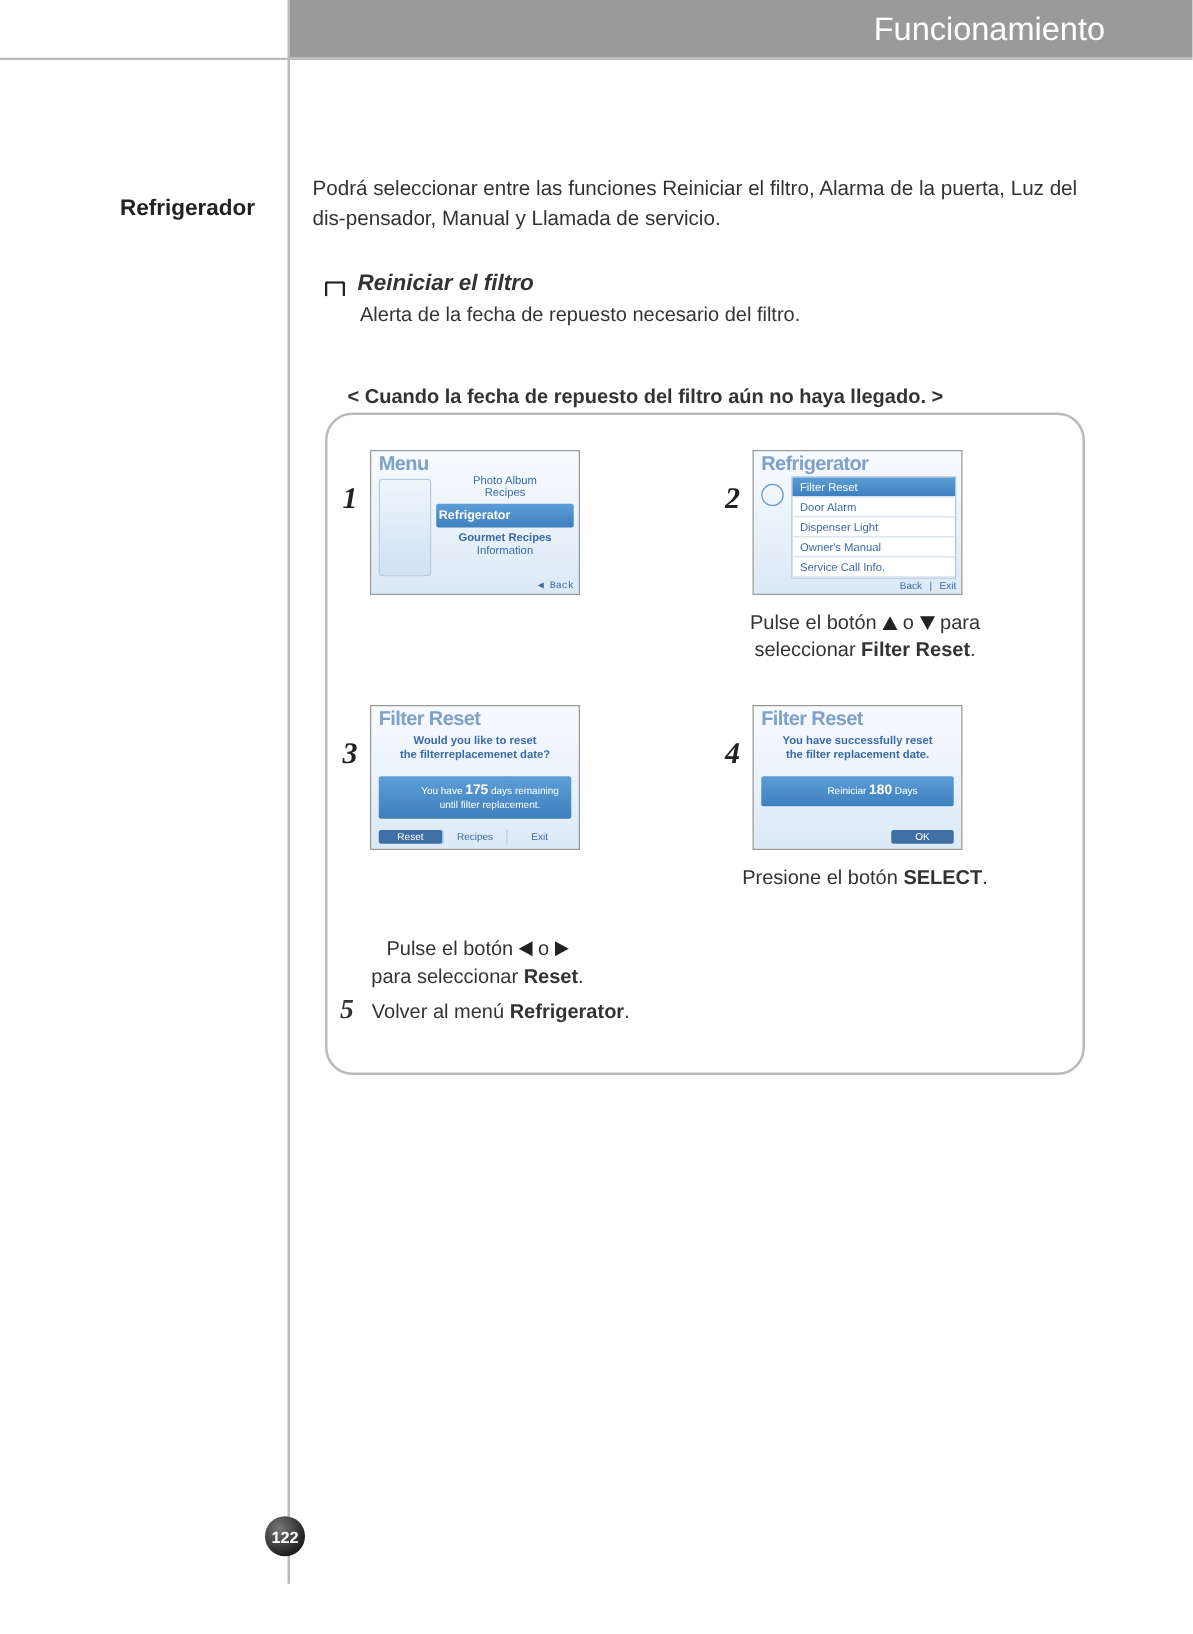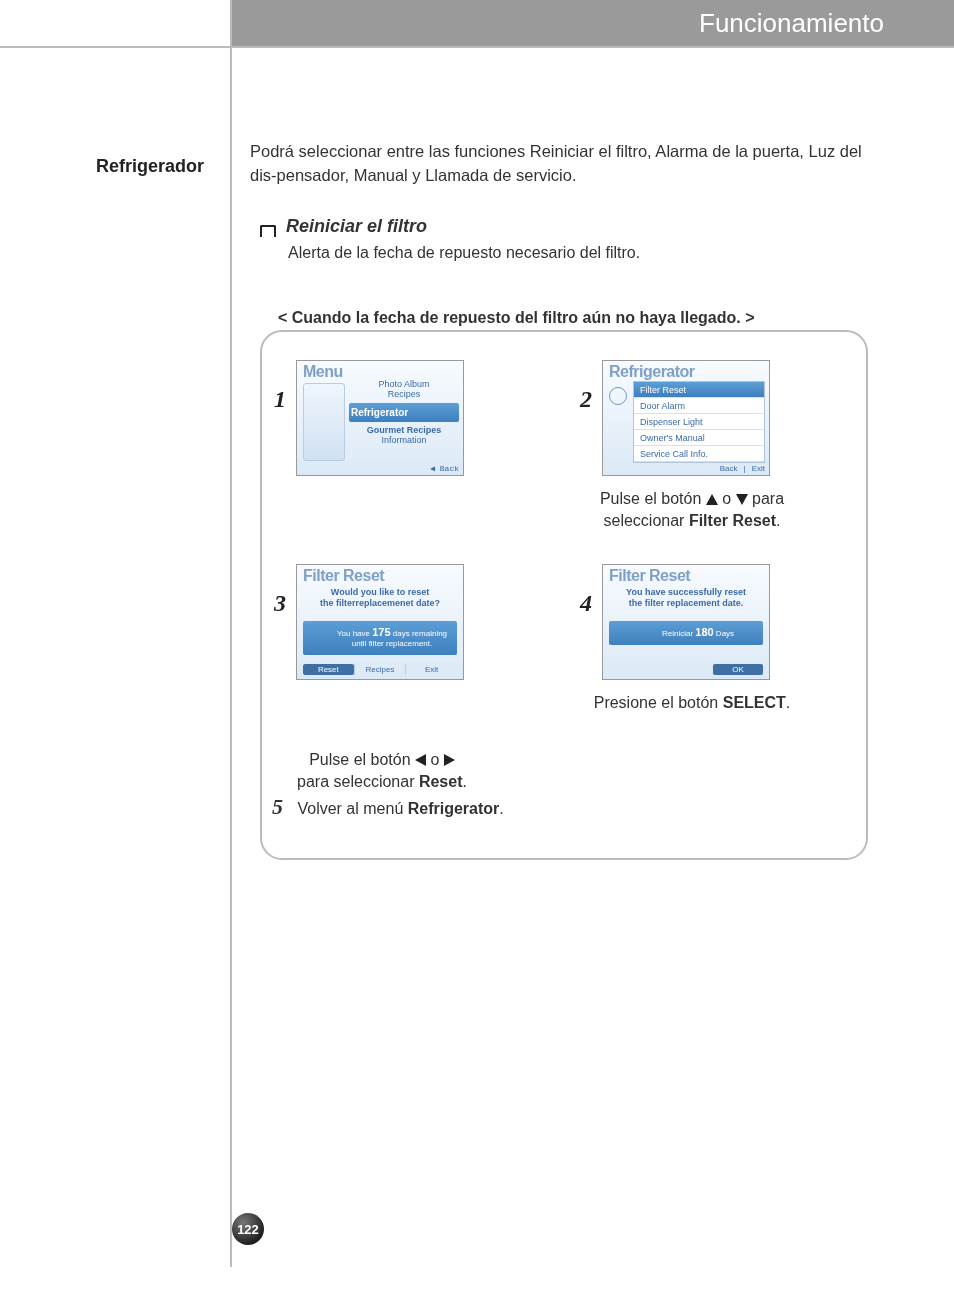--- a/index.html
+++ b/index.html
@@ -241,21 +241,21 @@
     position: absolute;
     left: 10px; top: 462px;
     font-size: 16px;
   }
   .step5 .n5 {
     font-family: Georgia, serif; font-style: italic; font-weight: bold; font-size: 22px;
     margin-right: 10px;
   }
   .page-num {
     position: absolute;
-    left: 232px; bottom: 62px;
+    left: 212px; bottom: 62px;
     width: 32px; height: 32px;
     border-radius: 50%;
     background: radial-gradient(circle at 35% 30%, #777 0%, #222 70%, #000 100%);
     color: #fff;
     font-size: 13px;
     font-weight: bold;
     display: flex; align-items: center; justify-content: center;
   }
 </style>
 </head>

